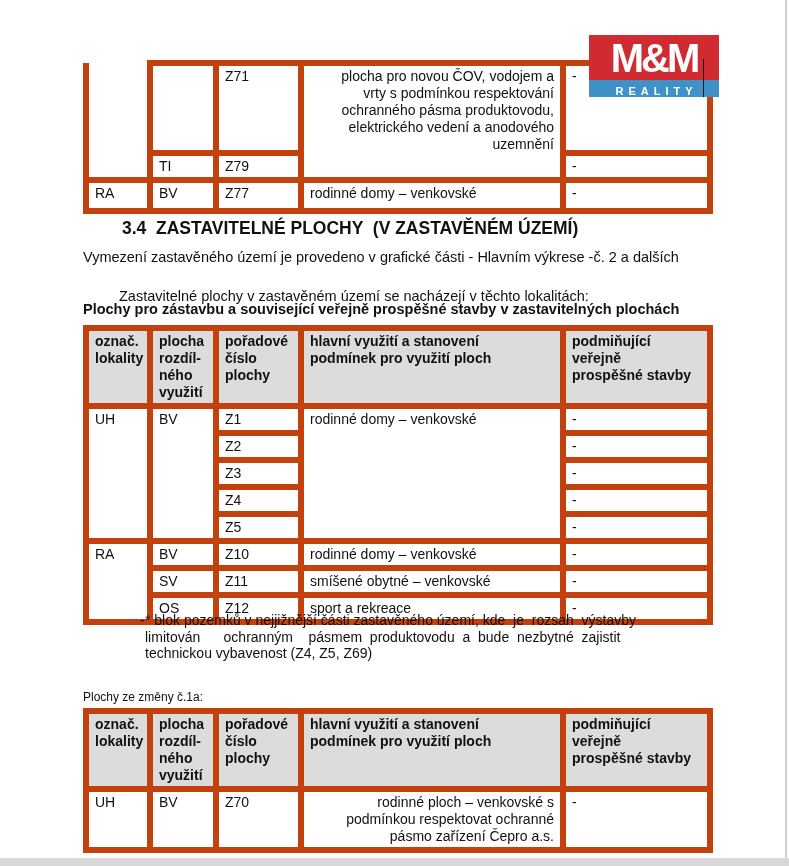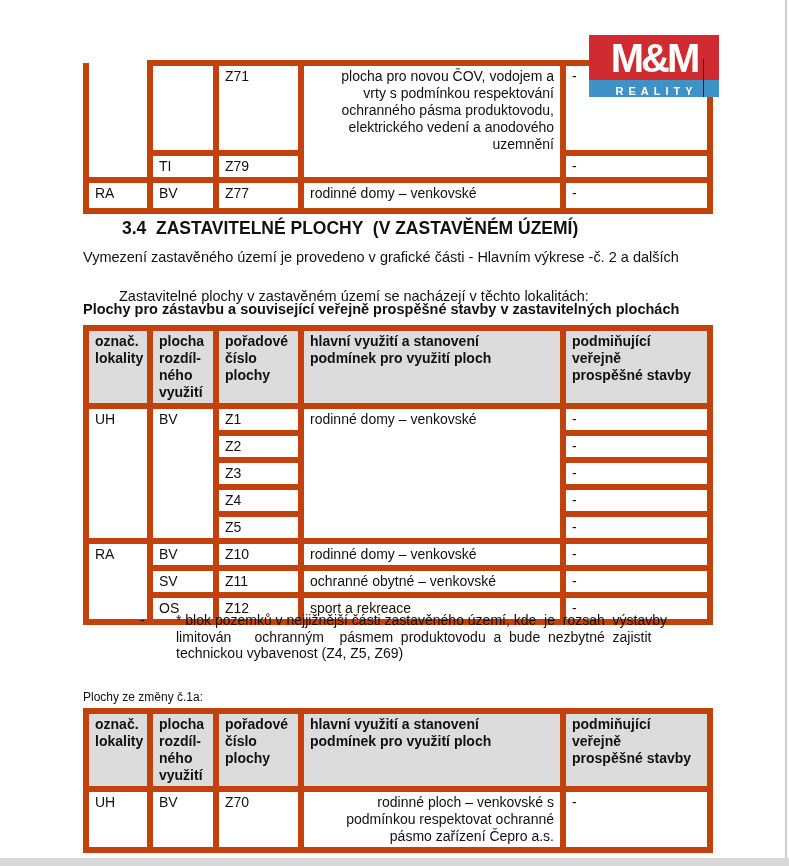--- a/index.html
+++ b/index.html
@@ -32,21 +32,21 @@
   .t-change{top:708px;}
 
   
   .heading{position:absolute;left:83px;top:218px;font-size:17.5px;font-weight:bold;white-space:pre;z-index:2;}
   .heading .num{display:inline-block;width:34px;margin-left:39px;}
   .para1{position:absolute;left:83px;top:249px;font-size:14.5px;z-index:2;}
   .para2{position:absolute;left:83px;top:288px;font-size:14.5px;z-index:2;margin-left:36px;}
   .caption{position:absolute;left:83px;top:301px;font-size:14.5px;font-weight:bold;z-index:2;}
   .note{position:absolute;left:140px;top:612px;z-index:2;}
   .note .dash{position:absolute;left:0;top:0;font-size:14px;line-height:16.5px;}
-  .note .ntext{display:block;margin-left:36px;width:545px;font-size:14px;line-height:16.5px;white-space:pre-wrap;}
+  .note .ntext{display:block;margin-left:5px;width:545px;font-size:14px;line-height:16.5px;white-space:pre-wrap;}
   .change-label{position:absolute;left:83px;top:690px;font-size:12px;z-index:2;}
 </style>
 </head>
 <body>
 
 <div class="page">
 
   <div class="right-edge" style="left:785px;background:#cfcfcf;"></div>
   <div class="bottom-band" style="top:858px;background:#d8d8d8;"></div>
 
@@ -151,21 +151,21 @@
     <tr style="height:25px">
       <td rowspan="3">RA</td>
       <td>BV</td>
       <td>Z10</td>
       <td>rodinné domy – venkovské</td>
       <td>-</td>
     </tr>
     <tr style="height:19px">
       <td>SV</td>
       <td>Z11</td>
-      <td>ochranné obytné – venkovské</td>
+      <td>smíšené obytné – venkovské</td>
       <td>-</td>
     </tr>
     <tr style="height:25px">
       <td>OS</td>
       <td>Z12</td>
       <td>sport a rekreace</td>
       <td>-</td>
     </tr>
   </tbody>
     </table>

